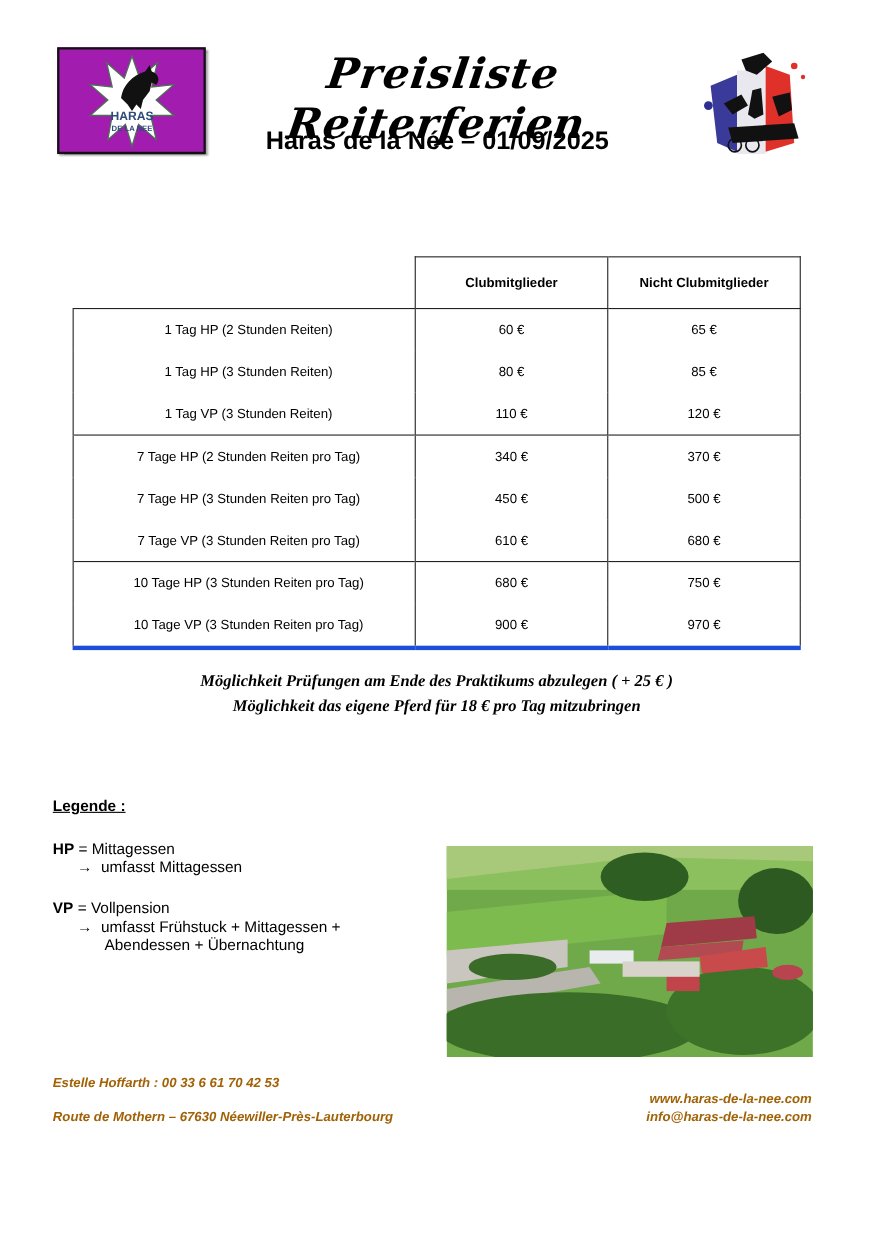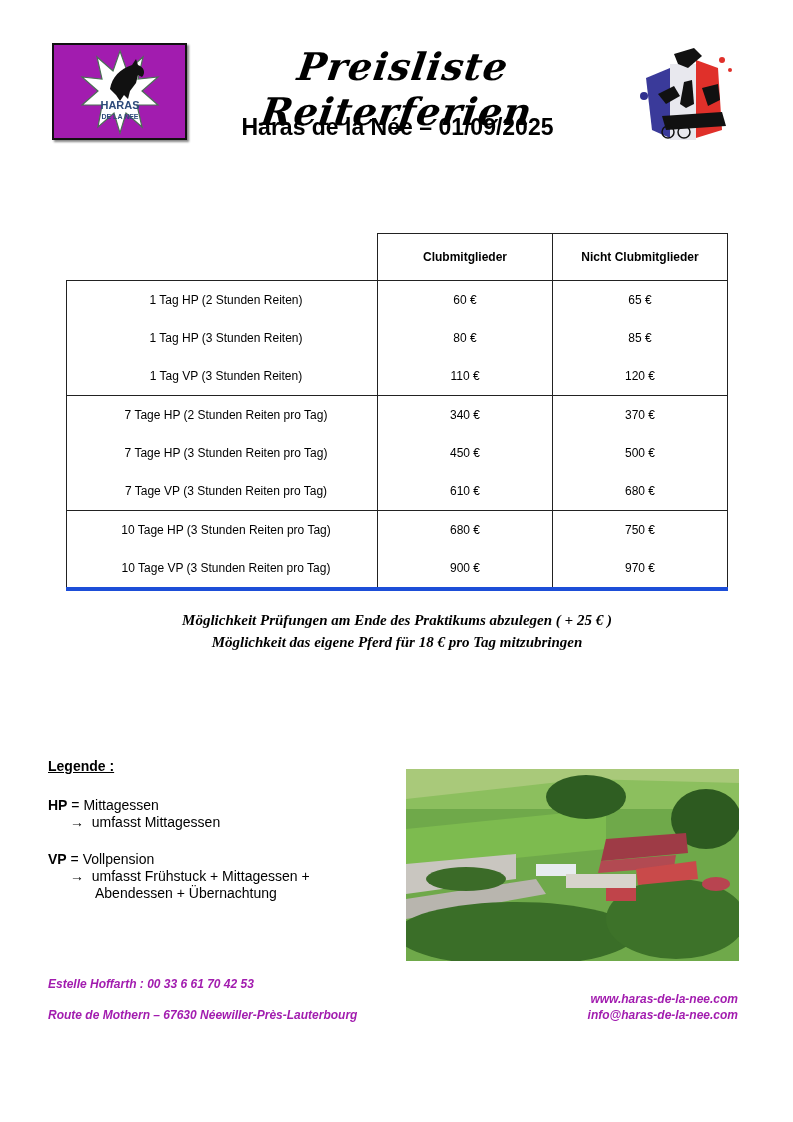--- a/index.html
+++ b/index.html
@@ -19,30 +19,30 @@
   table.prices td.v1 { width: 174px; text-align: center; border-left: 1px solid #222; }
   table.prices td.v2 { width: 174px; text-align: center; border-left: 1px solid #222; border-right: 1px solid #222; }
   table.prices tr.head td { height: 46px; font-weight: bold; border-top: 1px solid #222; }
   table.prices tr.head td.empty { border: none; border-bottom: 1px solid #222; }
   table.prices tr.head td.v1, table.prices tr.head td.v2 { border-bottom: 1px solid #222; }
   table.prices tr.grp-start td { border-top: 1px solid #222; }
   table.prices tr.last td { border-bottom: 4px solid #1d4ed8; }
 
   .notes { position: absolute; left: 66px; top: 609px; width: 662px; text-align: center; font-weight: bold; font-style: italic; font-size: 15px; line-height: 22px; font-family: Liberation Serif, serif; }
 
-  .legend { position: absolute; left: 48px; top: 758px; font-size: 14px; line-height: 17px; }
+  .legend { position: absolute; left: 48px; top: 724px; font-size: 14px; line-height: 17px; }
   .legend .head { font-weight: bold; text-decoration: underline; margin-bottom: 22px; }
   .legend .term { font-weight: bold; }
   .legend .sub { padding-left: 22px; }
   .legend .sub2 { padding-left: 47px; }
   .legend .gap { height: 20px; }
 
   .photo { position: absolute; left: 406px; top: 769px; width: 333px; height: 192px; overflow: hidden; }
 
-  .footer { position: absolute; color: #a21caf; font-weight: bold; font-style: italic; font-size: 12px; }
+  .footer { position: absolute; color: #a16207; font-weight: bold; font-style: italic; font-size: 12px; }
   .footer.contact { left: 48px; top: 977px; }
   .footer.address { left: 48px; top: 1008px; }
   .footer.web { right: 55px; top: 992px; text-align: right; }
   .footer.mail { right: 55px; top: 1008px; text-align: right; }
 </style>
 </head>
 <body>
 
 <div class="logo-box">
   <svg width="80" height="86" viewBox="0 0 80 86">

